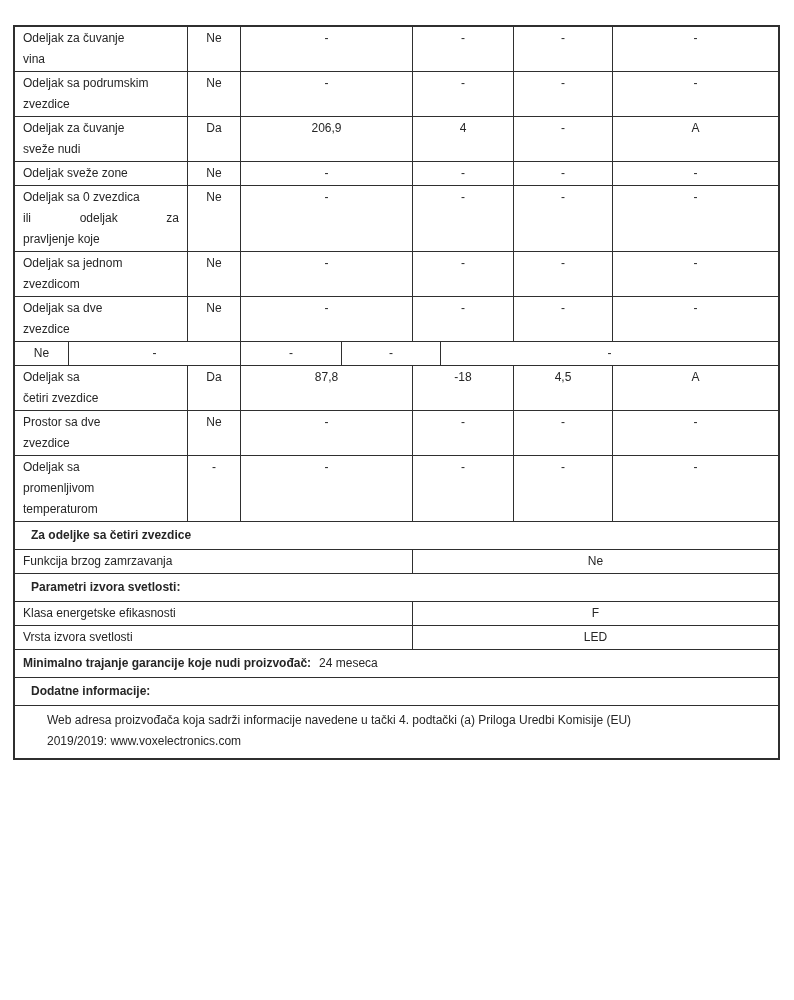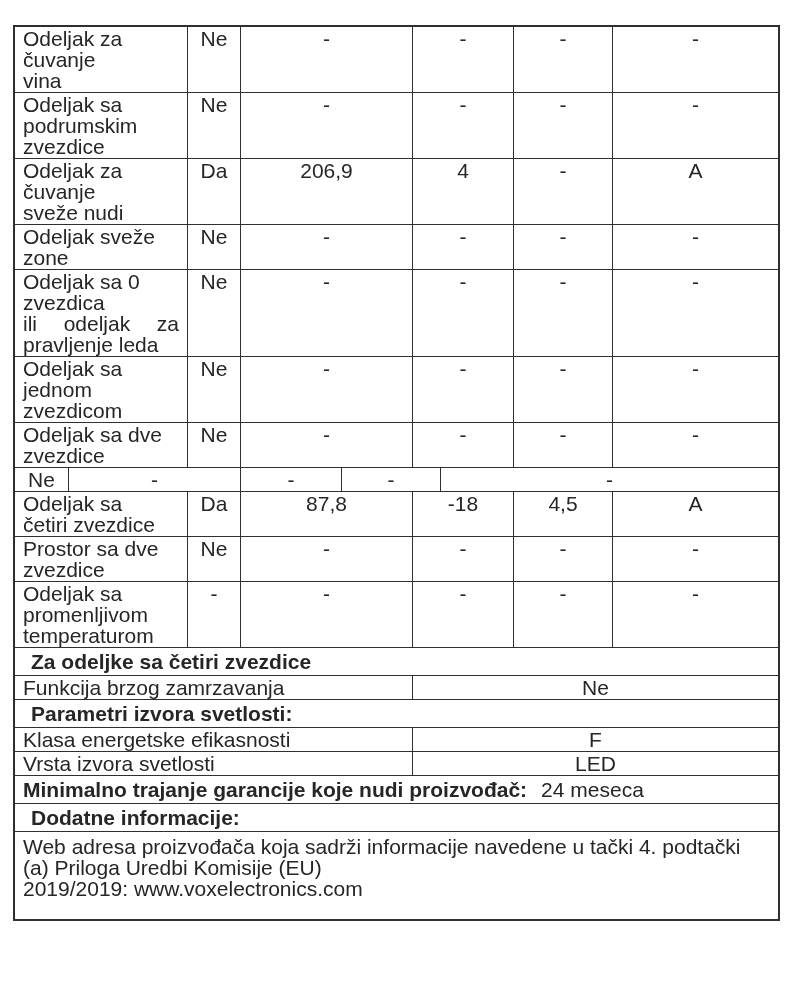--- a/index.html
+++ b/index.html
@@ -8,21 +8,21 @@
     --border: #2f2f2f;
   }
   * { margin: 0; padding: 0; }
   body { background: #ffffff; }
   .page {
     position: relative;
     width: 794px;
     height: 1000px;
     background: var(--background);
     font-family: "Liberation Sans", "DejaVu Sans", sans-serif;
-    font-size: 21px;
+    font-size: 12px;
     line-height: 21px;
     color: var(--text);
     overflow: hidden;
   }
   .doc-table {
     position: absolute;
     left: 13px;
     top: 25px;
     width: 767px;
     box-sizing: border-box;
@@ -49,25 +49,25 @@
 
   
   .c-label { width: 397px; }
   .c-value { flex: 1; }
 
   
   .c-full { flex: 1; }
 
   .section-row .cell,
   .inline-row .cell { padding-top: 3px; padding-bottom: 3px; }
-  .note-row .cell   { padding-top: 4px; padding-bottom: 20px; }
+  .note-row .cell   { padding-top: 4px; padding-bottom: 6px; margin-left: 24px; }
 
   .bold { font-weight: bold; }
   .section-row .c-full { font-weight: bold; margin-left: 8px; }
-  .inline-row .bold { margin-right: 14px; }
+  .inline-row .bold { margin-right: 8px; }
 
   .jline { text-align: justify; text-align-last: justify; }
 </style>
 </head>
 <body>
 
 <div class="page">
   <div class="doc-table" id="table-root">
       <div class="row compartment-row">
         <div class="cell c-name">
@@ -109,21 +109,21 @@
         <div class="cell c-present">Ne</div>
         <div class="cell c-val v0">-</div>
         <div class="cell c-val v1">-</div>
         <div class="cell c-val v2">-</div>
         <div class="cell c-val v3">-</div>
       </div>
       <div class="row compartment-row">
         <div class="cell c-name">
           <div class="line">Odeljak sa 0 zvezdica</div>
           <div class="line jline">ili odeljak za</div>
-          <div class="line">pravljenje leda</div>
+          <div class="line">pravljenje koje</div>
         </div>
         <div class="cell c-present">Ne</div>
         <div class="cell c-val v0">-</div>
         <div class="cell c-val v1">-</div>
         <div class="cell c-val v2">-</div>
         <div class="cell c-val v3">-</div>
       </div>
       <div class="row compartment-row">
         <div class="cell c-name">
           <div class="line">Odeljak sa jednom</div>

